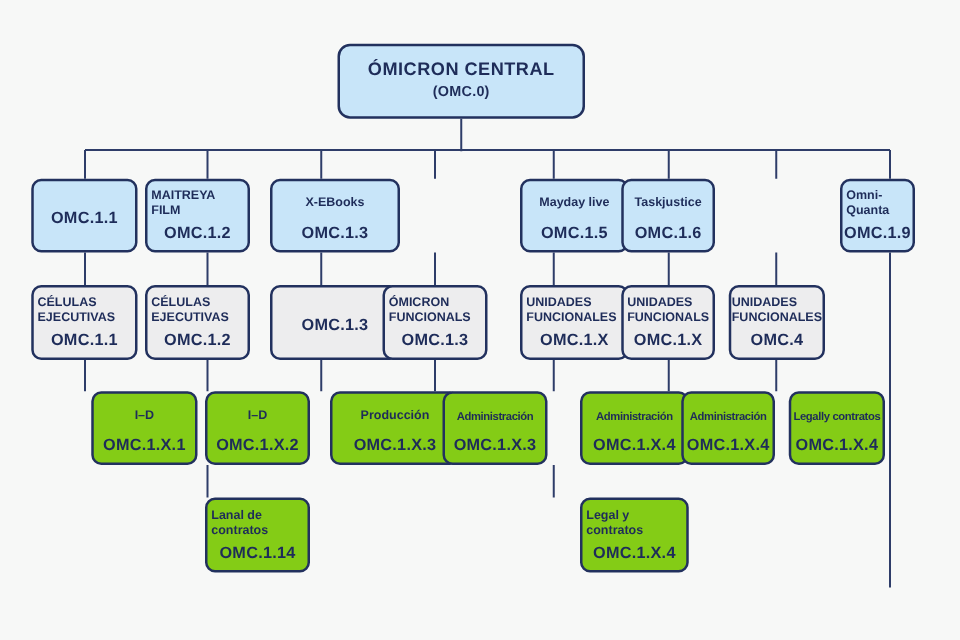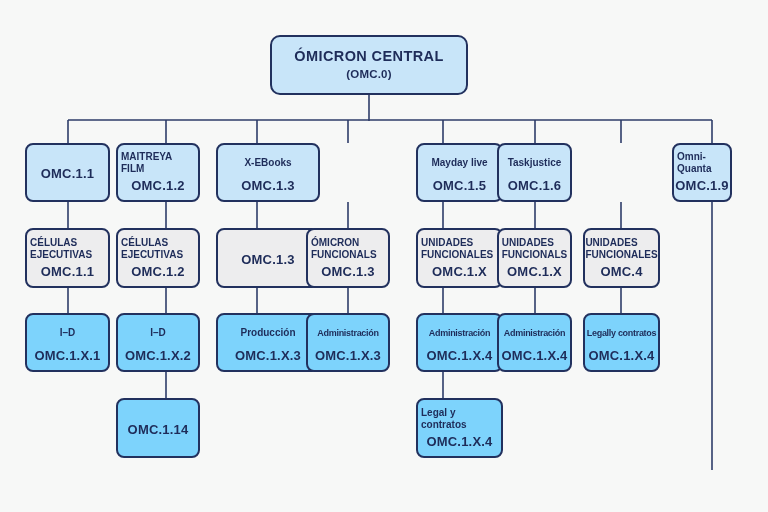--- a/index.html
+++ b/index.html
@@ -9,21 +9,21 @@
   }
   svg.wires{position:absolute;left:0;top:0;width:768px;height:512px;}
   .node{
     position:absolute;box-sizing:border-box;
     background:#ededee;border:2px solid #22315e;border-radius:8px;
     color:#1e2c59;display:flex;flex-direction:column;
     align-items:center;justify-content:center;text-align:left;
     font-weight:700;padding:2px 3px;
   }
   .node.blue{background:#c8e5f9;}
-  .node.lite{background:#7dd3fc;}
+  .node.lite{background:#84cc16;margin-left:48px;}
   .node .nm{
     font-size:10px;line-height:1.22;min-height:24px;
     display:flex;flex-direction:column;align-items:center;justify-content:center;
   }
   .node .cd{font-size:13px;line-height:1.2;margin-top:3px;letter-spacing:.2px;}
   .nm.fit{font-size:9px;letter-spacing:-.3px;white-space:nowrap;}
   
   .root{left:270px;top:35px;width:198px;height:60px;border-radius:10px;border-width:2.5px;}
   .root .nm{font-size:14.5px;letter-spacing:.4px;min-height:0;}
   .root .cd{font-size:11.5px;margin-top:2px;font-weight:600;}
@@ -156,20 +156,21 @@
   <div class="node lite r4 c6">
     <div class="nm fit">Administración</div>
     <div class="cd">OMC.1.X.4</div>
   </div>
   <div class="node lite r4 c7">
     <div class="nm fit">Legally contratos</div>
     <div class="cd">OMC.1.X.4</div>
   </div>
 
   <div class="node lite r5 c2">
+    <div class="nm">Lanal de contratos</div>
     <div class="cd">OMC.1.14</div>
   </div>
   <div class="node lite r5 c5">
     <div class="nm">Legal y contratos</div>
     <div class="cd">OMC.1.X.4</div>
   </div>
 
 </div>
 
 </body></html>

